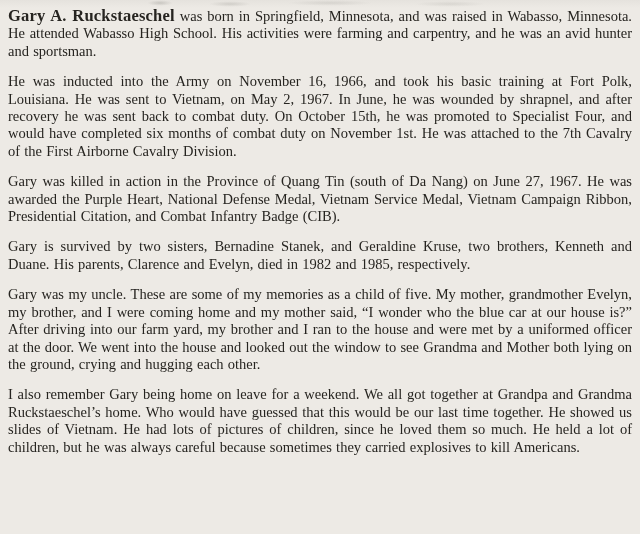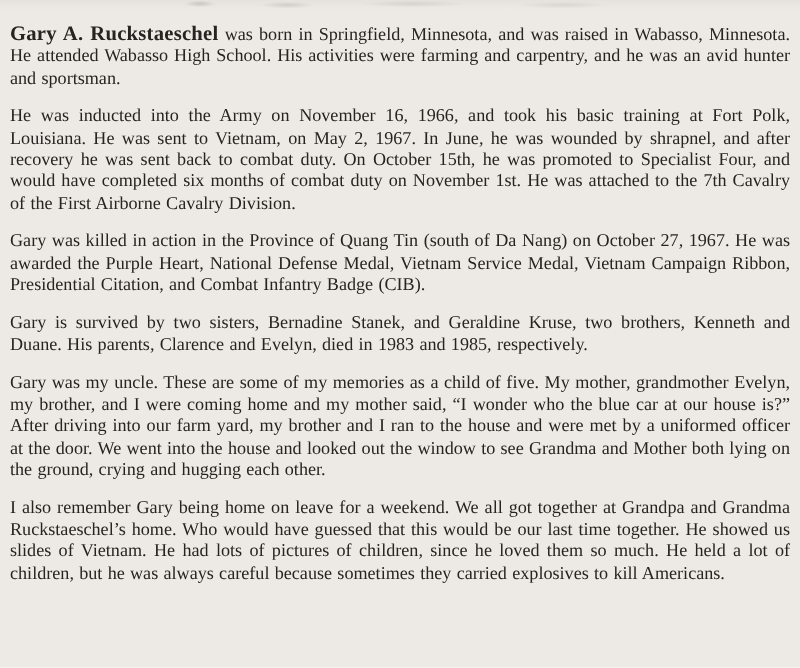--- a/index.html
+++ b/index.html
@@ -4,21 +4,21 @@
 <style>
   html, body {
     margin: 0;
     padding: 0;
   }
   .page {
     position: relative;
     width: 640px;
     height: 534px;
     box-sizing: border-box;
-    padding: 18px 8px 0 8px;
+    padding: 7px 8px 0 8px;
     background: var(--page-background, #edeae5);
     color: var(--ink-color, #262420);
     font-family: "Liberation Serif", "DejaVu Serif", serif;
     font-size: 14.5px;
     line-height: 17.4px;
     text-align: justify;
     overflow: hidden;
     text-rendering: optimizeLegibility;
   }
   
@@ -49,21 +49,21 @@
 </head>
 <body>
 
 <div class="page">
   <div class="scan-smudge"></div>
 
   <p class="para"><strong class="lead-name">Gary A. Ruckstaeschel</strong><span> was born in Springfield, Minnesota, and was raised in Wabasso, Minnesota. He attended Wabasso High School. His activities were farming and carpentry, and he was an avid hunter and sportsman.</span></p>
 
   <p class="para">He was inducted into the Army on November 16, 1966, and took his basic training at Fort Polk, Louisiana. He was sent to Vietnam, on May 2, 1967. In June, he was wounded by shrapnel, and after recovery he was sent back to combat duty. On October 15th, he was promoted to Specialist Four, and would have completed six months of combat duty on November 1st. He was attached to the 7th Cavalry of the First Airborne Cavalry Division.</p>
 
-  <p class="para">Gary was killed in action in the Province of Quang Tin (south of Da Nang) on October 27, 1967. He was awarded the Purple Heart, National Defense Medal, Vietnam Service Medal, Vietnam Campaign Ribbon, Presidential Citation, and Combat Infantry Badge (CIB).</p>
+  <p class="para">Gary was killed in action in the Province of Quang Tin (south of Da Nang) on June 27, 1967. He was awarded the Purple Heart, National Defense Medal, Vietnam Service Medal, Vietnam Campaign Ribbon, Presidential Citation, and Combat Infantry Badge (CIB).</p>
 
-  <p class="para">Gary is survived by two sisters, Bernadine Stanek, and Geraldine Kruse, two brothers, Kenneth and Duane. His parents, Clarence and Evelyn, died in 1983 and 1985, respectively.</p>
+  <p class="para">Gary is survived by two sisters, Bernadine Stanek, and Geraldine Kruse, two brothers, Kenneth and Duane. His parents, Clarence and Evelyn, died in 1982 and 1985, respectively.</p>
 
   <p class="para">Gary was my uncle. These are some of my memories as a child of five. My mother, grandmother Evelyn, my brother, and I were coming home and my mother said, “I wonder who the blue car at our house is?” After driving into our farm yard, my brother and I ran to the house and were met by a uniformed officer at the door. We went into the house and looked out the window to see Grandma and Mother both lying on the ground, crying and hugging each other.</p>
 
   <p class="para">I also remember Gary being home on leave for a weekend. We all got together at Grandpa and Grandma Ruckstaeschel’s home. Who would have guessed that this would be our last time together. He showed us slides of Vietnam. He had lots of pictures of children, since he loved them so much. He held a lot of children, but he was always careful because sometimes they carried explosives to kill Americans.</p>
 
 </div>
 
 </body></html>

